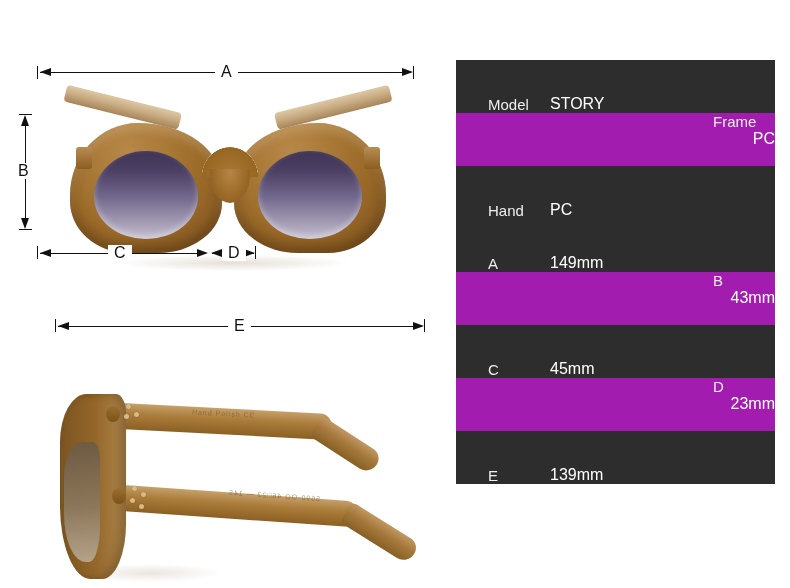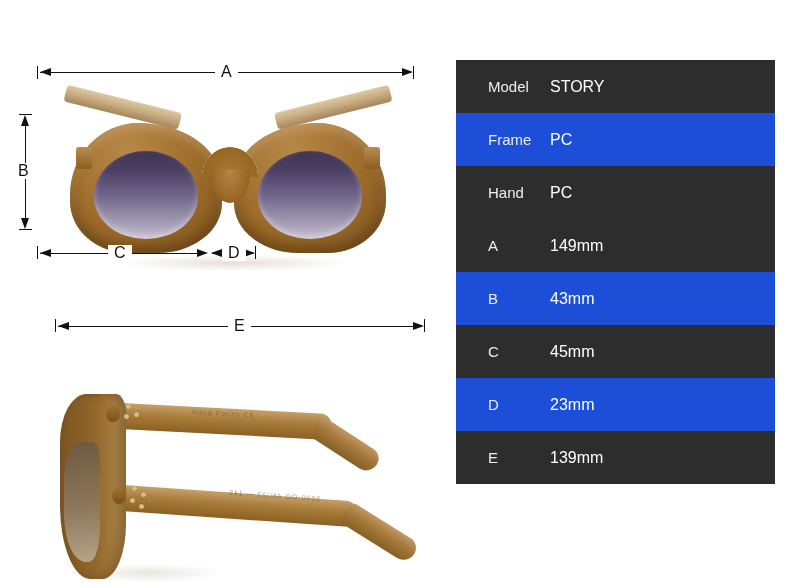--- a/index.html
+++ b/index.html
@@ -311,26 +311,26 @@
   }
 
   
   #spec-table {
     position: absolute;
     left: 456px; top: 60px;
     width: 319px;
   }
   .spec-row {
     display: flex;
-    align-items: center;
+    align-items: flex-end;
     height: 53px;
     width: 319px;
   }
   .spec-row.odd  { background: #2d2d2d; }
-  .spec-row.even { background: #1d4ed8; }
+  .spec-row.even { background: #a21caf; flex-direction: column; }
   .spec-label {
     width: 94px;
     padding-left: 32px;
     font-size: 15px;
     color: #eeeeee;
     white-space: nowrap;
   }
   .spec-value {
     font-size: 16px;
     color: #ffffff;

